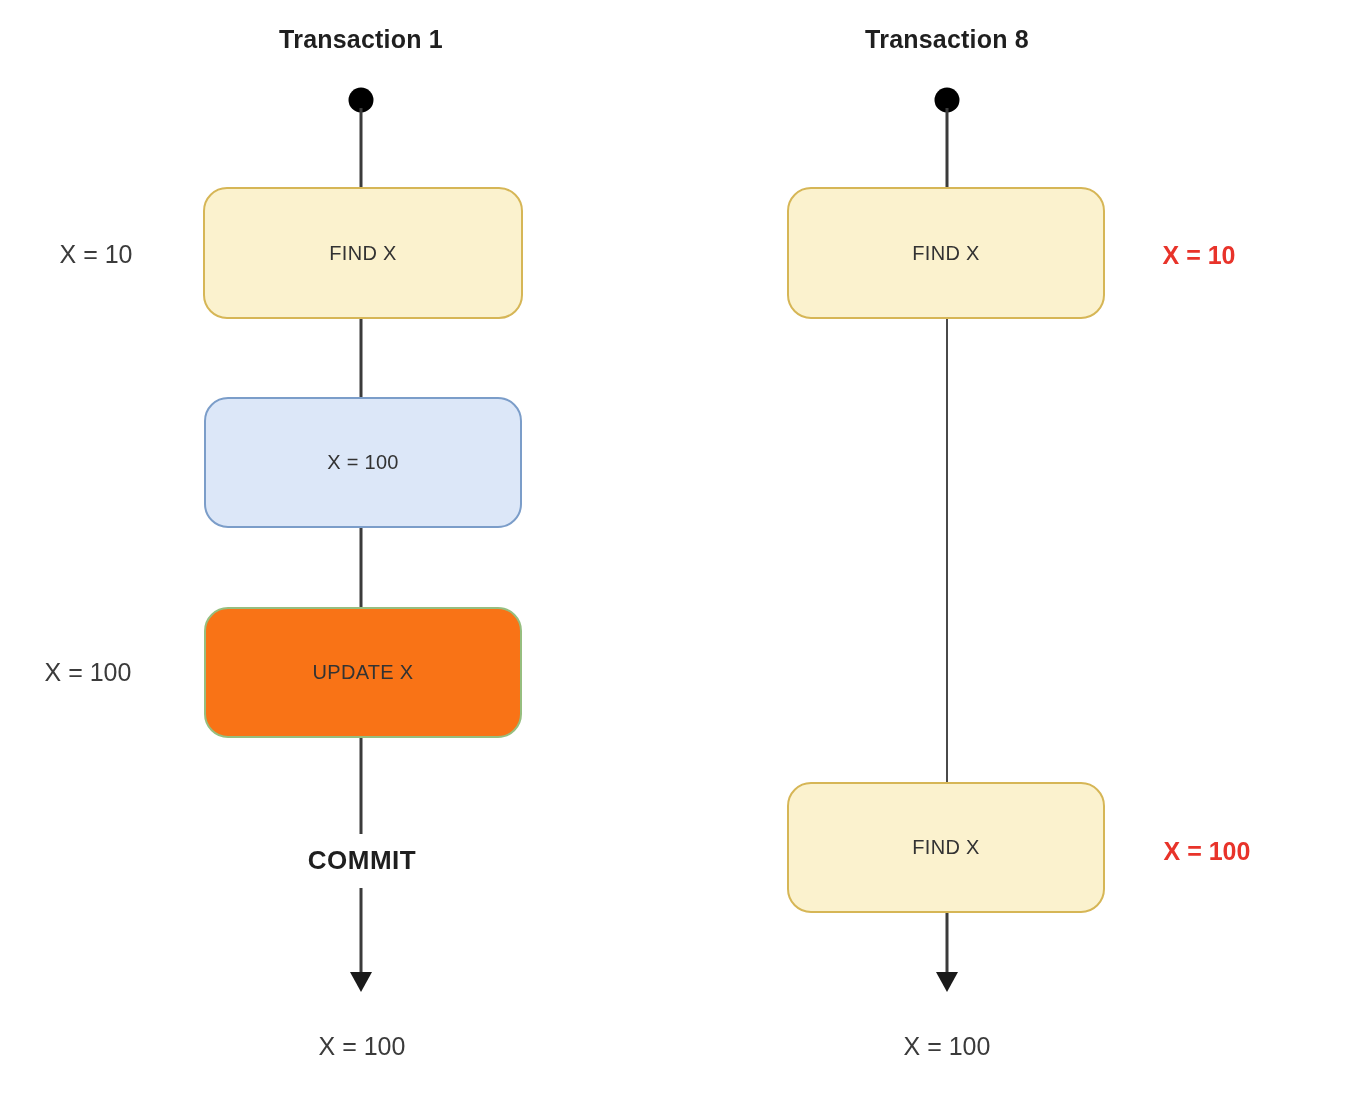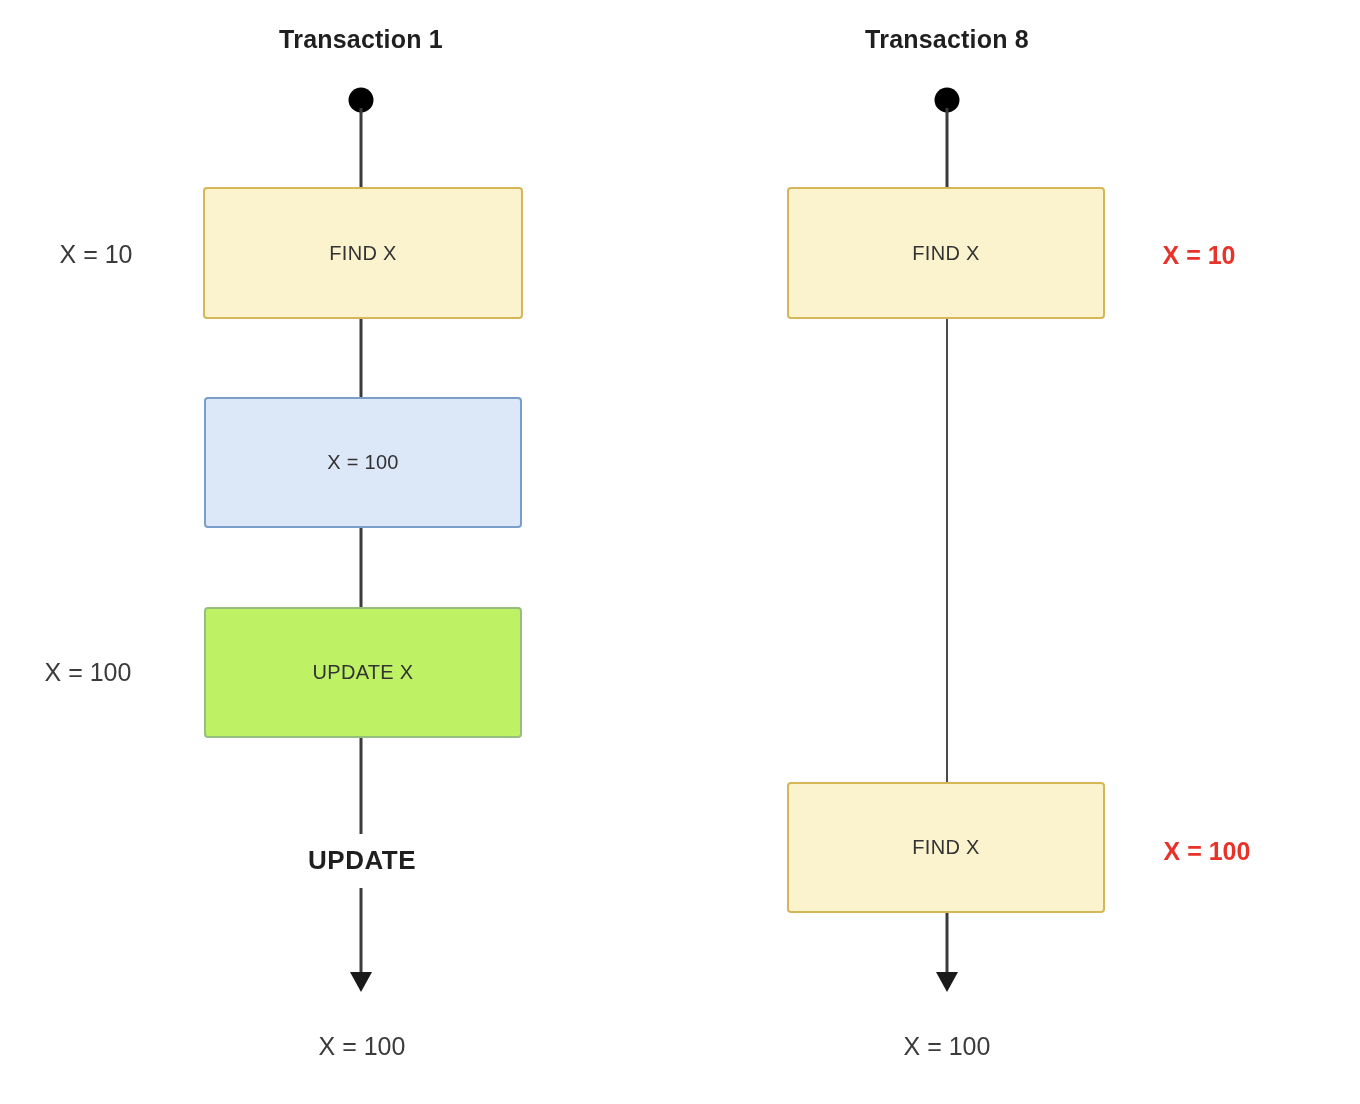--- a/index.html
+++ b/index.html
@@ -24,39 +24,39 @@
     font-weight: bold;
     color: #1f1f1f;
     letter-spacing: 0.2px;
     text-align: center;
     white-space: nowrap;
     transform: translateX(-50%);
   }
   .node {
     position: absolute;
     box-sizing: border-box;
-    border-radius: 4px;
+    border-radius: 24px;
     display: flex;
     align-items: center;
     justify-content: center;
     font-size: 20px;
     color: #333333;
     letter-spacing: 0.3px;
     white-space: nowrap;
   }
   .node-yellow {
     background: #FBF2CE;
     border: 2px solid #D6B656;
   }
   .node-blue {
     background: #DCE7F8;
     border: 2px solid #7B9DC9;
   }
   .node-green {
-    background: #bef264;
+    background: #f97316;
     border: 2px solid #96BE7F;
   }
   .vline {
     position: absolute;
     width: 3px;
     background: #3b3b3b;
     transform: translateX(-50%);
   }
   .vline-thin {
     position: absolute;
@@ -139,21 +139,21 @@
   <div class="vline" style="left:361px; top:528px; height:80px;"></div>
 
   <div class="node node-green" style="left:204px; top:607px; width:318px; height:131px;">
     <span>UPDATE X</span>
   </div>
 
   <div class="side-label" style="left:88px; top:672px;">X = 100</div>
 
   <div class="vline" style="left:361px; top:738px; height:96px;"></div>
 
-  <div class="commit-label" style="left:362px; top:860px;">UPDATE</div>
+  <div class="commit-label" style="left:362px; top:860px;">COMMIT</div>
 
   <div class="vline" style="left:361px; top:888px; height:86px;"></div>
 
   <div class="arrowhead" style="left:361px; top:972px;"></div>
 
   <div class="end-label" style="left:362px; top:1046px;">X = 100</div>
 
   <div class="lane-title" style="left:947px; top:25px;">Transaction 8</div>
 
   <div class="start-dot" style="left:947px; top:100px;"></div>

